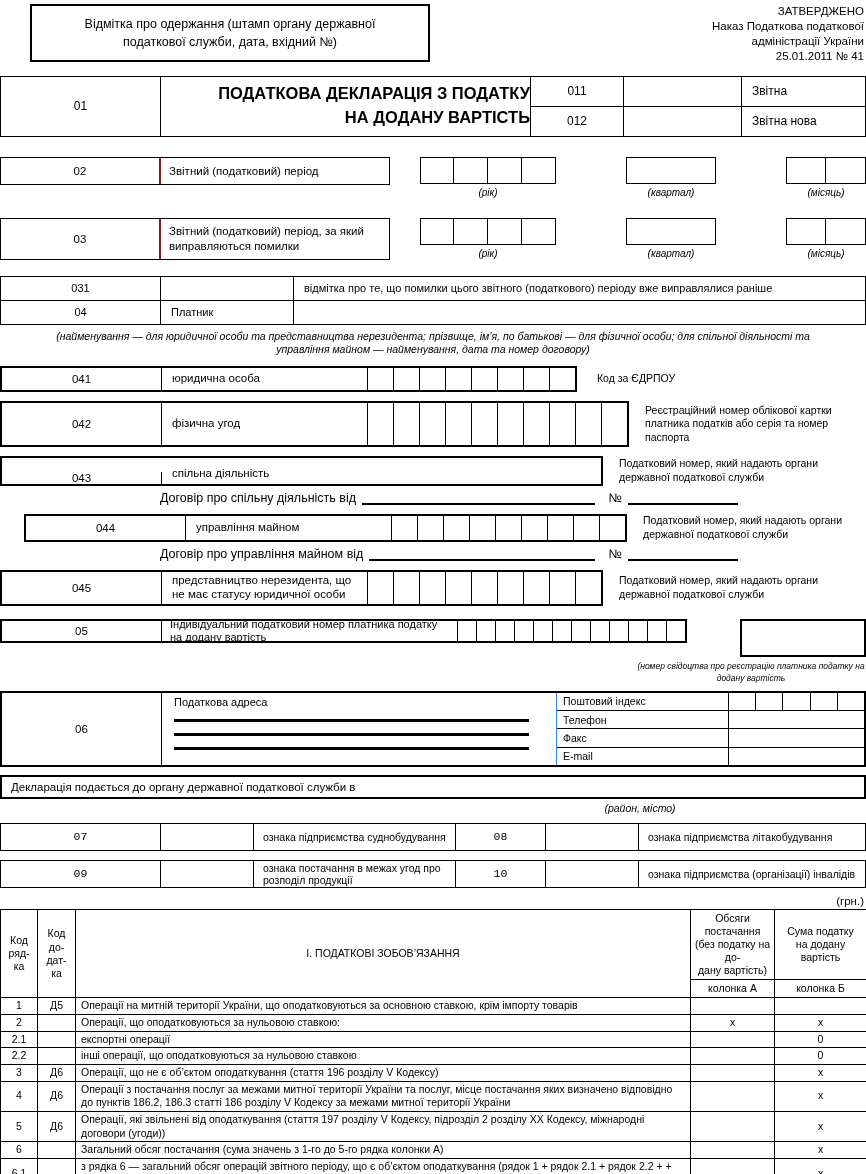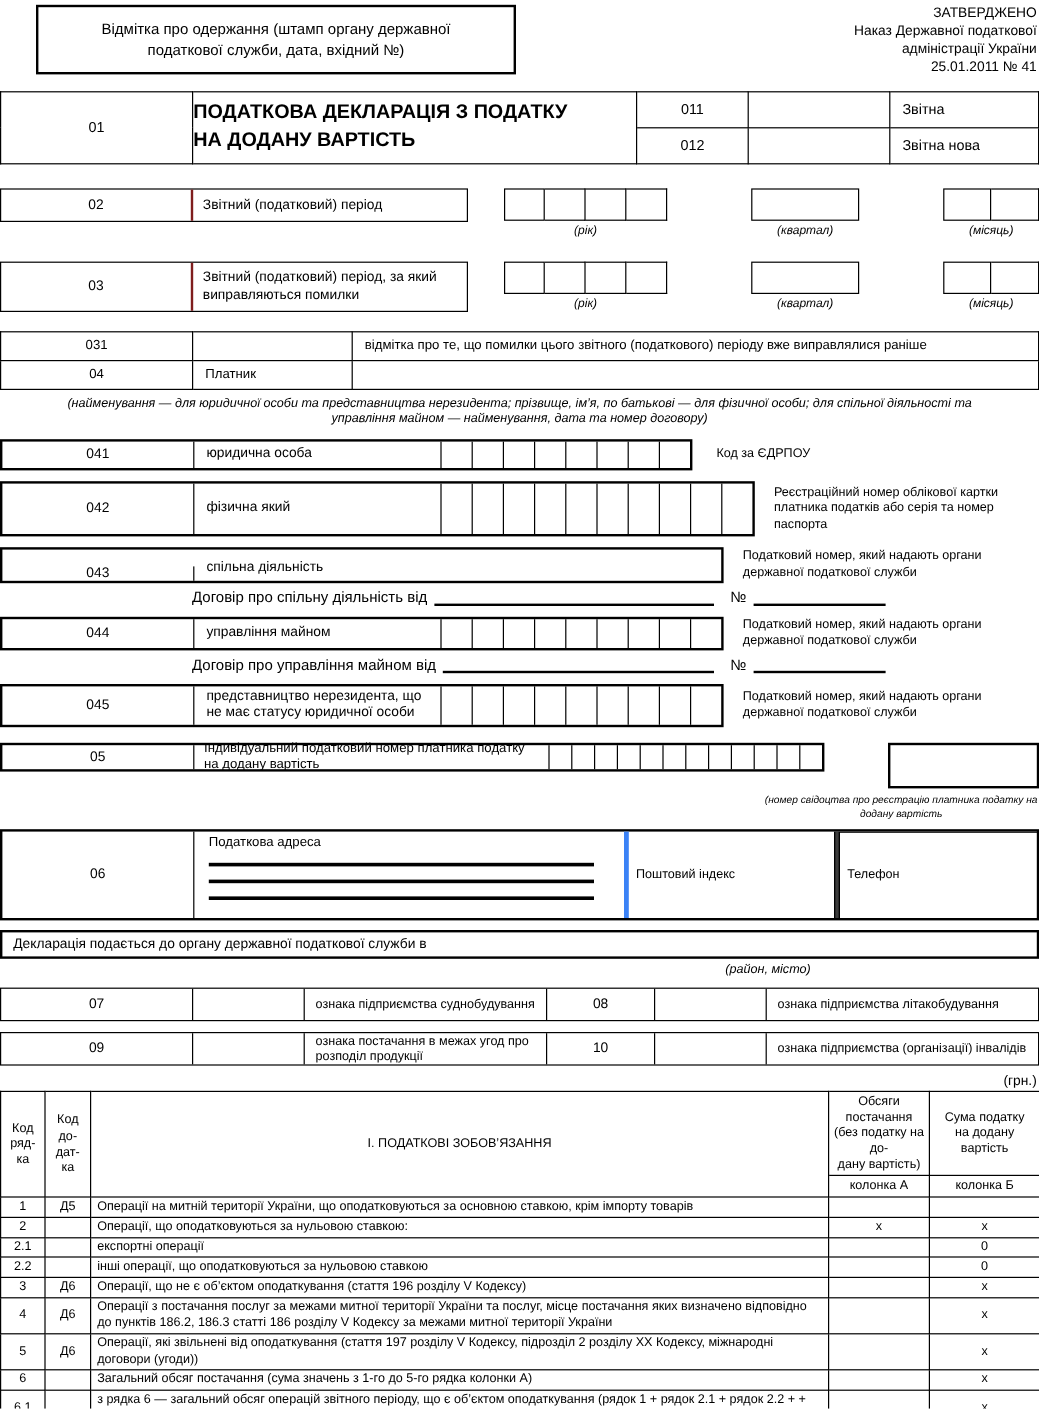--- a/index.html
+++ b/index.html
@@ -13,21 +13,21 @@
   .stamp-box {
     margin-left:30px; width:400px; height:58px; border:2px solid #000;
     display:flex; align-items:center; justify-content:center; text-align:center;
     font-size:12.5px; line-height:1.45; padding:0 28px;
   }
   .approved { text-align:right; font-size:11.5px; line-height:1.3; padding-right:2px; }
   
   .title-table { width:100%; border-collapse:collapse; margin-top:12px; table-layout:fixed; }
   .title-table td { border:1.5px solid #000; height:30px; }
   .tt-code { text-align:center; font-size:12px; }
-  .tt-title { text-align:left; font-weight:bold; font-size:16.5px; line-height:1.45; }
+  .tt-title { text-align:right; font-weight:bold; font-size:16.5px; line-height:1.45; }
   .tt-typecode { text-align:center; font-size:12px; }
   .tt-typelabel { padding-left:10px; font-size:12px; }
   
   .period-row { display:flex; margin-top:20px; align-items:flex-start; }
   .p-left { width:390px; border:1.5px solid #000; display:flex; min-height:28px; }
   .p-left.tall { min-height:42px; }
   .p-code { width:160px; border-right:2px solid #7f1d1d; display:flex; align-items:center; justify-content:center; font-size:11.5px; }
   .p-label { flex:1; padding:3px 8px; font-size:11.5px; display:flex; align-items:center; line-height:1.25; }
   .p-right { flex:1; display:flex; justify-content:space-between; padding-left:30px; }
   .p-col { display:flex; flex-direction:column; align-items:center; }
@@ -47,21 +47,21 @@
   .payer-note { text-align:center; font-style:italic; font-size:10.5px; line-height:1.3; margin-top:5px; padding:0 45px; }
   
   .payer-row { display:flex; align-items:center; margin-top:9px; }
   .payer-box { border:2px solid #000; display:flex; align-items:stretch; }
   .pb-code { width:160px; border-right:1px solid #000; display:flex; align-items:center; justify-content:center; font-size:11.5px; }
   .pb-label { width:205px; padding:3px 10px; font-size:11.5px; display:flex; align-items:center; line-height:1.2; }
   .pb-cells { display:flex; }
   .pcell { width:26px; border-left:1px solid #000; }
   .payer-right { flex:1; padding-left:16px; font-size:10.5px; line-height:1.3; }
   .payer-right.centered { text-align:left; padding:0 20px; }
-  .h26 { height:26px; } .h46 { height:46px; } .h30 { height:30px;align-items:flex-end; } .h28 { height:28px; } .h36 { height:36px; }
+  .h26 { height:26px; } .h46 { height:46px; } .h30 { height:30px;align-items:flex-end; } .h28 { height:28px;margin-left:24px; } .h36 { height:36px; }
   
   .agreement { display:flex; align-items:flex-end; margin-top:5px; font-size:12.5px; }
   .agr-indent { width:160px; }
   .agr-prefix { white-space:nowrap; padding-right:6px; }
   .agr-line1 { flex:1; max-width:265px; border-bottom:2.5px solid #000; height:13px; }
   .agr-no { padding:0 6px 0 14px; }
   .agr-line2 { width:110px; border-bottom:2.5px solid #000; height:13px; }
   .agr-tail { width:128px; }
   
   .row05 { display:flex; margin-top:13px; }
@@ -70,33 +70,33 @@
   .r5-cells { display:flex; }
   .r5-cell { width:19px; border-left:1px solid #000; }
   .r5-rightbox { margin-left:auto; width:126px; height:38px; border:2px solid #000; }
   .r5-note { margin-left:auto; width:230px; text-align:center; font-style:italic; font-size:8.5px; line-height:1.4; margin-top:4px; }
   
   .row06 { display:flex; border:2px solid #000; margin-top:6px; height:76px; }
   .r6-code { width:160px; border-right:1px solid #000; display:flex; align-items:center; justify-content:center; font-size:11.5px; }
   .r6-mid { flex:1; padding:3px 12px 0 12px; }
   .r6-mid-label { font-size:11px; }
   .addr-line { border-bottom:3px solid #000; height:14px; width:96%; }
-  .r6-right { width:344px; border-left:4px solid #3b82f6; display:flex; }
+  .r6-right { width:308px; border-left:1px solid #3b82f6; display:flex; flex-direction:column; }
   .contact-row { flex:1; display:flex; border-top:1px solid #000; }
   .contact-row:first-child { border-top:none; }
   .c-label { width:172px; border-right:1px solid #000; display:flex; align-items:center; padding:0 6px; font-size:10.5px; }
   .c-value { flex:1; display:flex; }
   .postal-cell { flex:1; border-left:1px solid #000; }
   .postal-cell:first-child { border-left:none; }
   
   .submission { border:2px solid #000; margin-top:8px; height:24px; display:flex; align-items:center; padding:0 9px; font-size:11.5px; }
   .submission-note { font-style:italic; font-size:10.5px; margin-top:3px; margin-left:545px; width:190px; text-align:center; }
   
   .flags-row { display:flex; border:1.5px solid #000; margin-top:9px; height:28px; align-items:stretch; }
-  .f-code { width:160px; border-right:1px solid #000; display:flex; align-items:center; justify-content:center; font-size:11.5px; }
+  .f-code { width:160px; border-right:1px solid #000; display:flex; align-items:center; justify-content:center; font-size:11.5px;font-family:Liberation Mono, monospace; }
   .f-code.short { width:90px; }
   .f-box { width:93px; border-right:1px solid #000; }
   .f-text { width:202px; border-right:1px solid #000; display:flex; align-items:center; padding-left:9px; font-size:10.5px; }
   .f-text.last { flex:1; border-right:none; }
   
   .grn { text-align:right; font-size:11.5px; margin-top:7px; padding-right:2px; }
   .liab { width:100%; border-collapse:collapse; margin-top:2px; table-layout:fixed; }
   .liab th, .liab td { border:1px solid #000; }
   .liab thead th { font-size:10.5px; font-weight:normal; text-align:center; vertical-align:middle; line-height:1.25; }
   .th-pre { white-space:pre-line; }
@@ -113,21 +113,21 @@
 <body>
 
 <div class="page">
 
   <div class="top">
     <div class="stamp-box">
       <span>Відмітка про одержання (штамп органу державної податкової служби, дата, вхідний №)</span>
     </div>
     <div class="approved">
       <div>ЗАТВЕРДЖЕНО</div>
-      <div>Наказ Державної податкової</div>
+      <div>Наказ Податкова податкової</div>
       <div>адміністрації України</div>
       <div>25.01.2011 № 41</div>
     </div>
   </div>
 
   <table class="title-table">
     <tbody>
         <tr>
       <td class="tt-code" rowspan="2" style="width:160px">01</td>
       <td class="tt-title" rowspan="2" style="width:370px">
@@ -239,21 +239,21 @@
           <div class="pcell"></div>
           <div class="pcell"></div>
         </div>
     </div>
     <div class="payer-right centered">Код за ЄДРПОУ</div>
   </div>
 
   <div class="payer-row">
     <div class="payer-box h46">
       <div class="pb-code">042</div>
-      <div class="pb-label">фізична який</div>
+      <div class="pb-label">фізична угод</div>
       <div class="pb-cells">
           <div class="pcell"></div>
           <div class="pcell"></div>
           <div class="pcell"></div>
           <div class="pcell"></div>
           <div class="pcell"></div>
           <div class="pcell"></div>
           <div class="pcell"></div>
           <div class="pcell"></div>
           <div class="pcell"></div>

